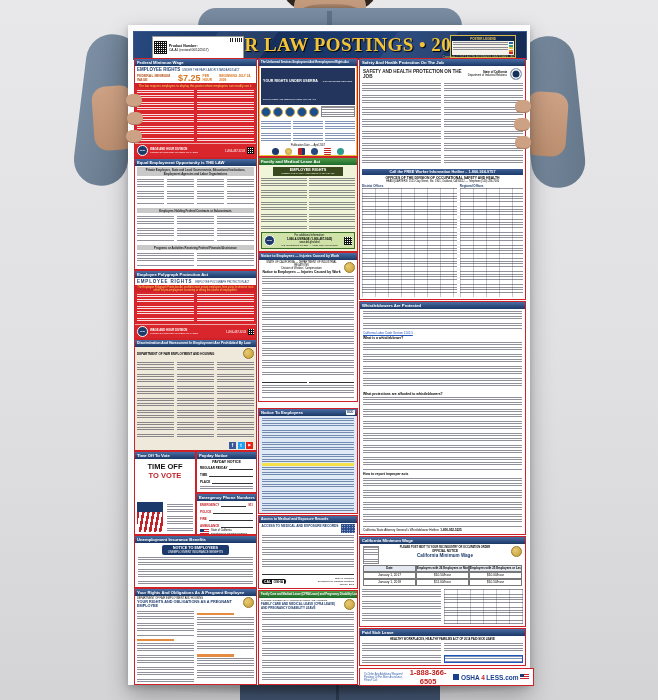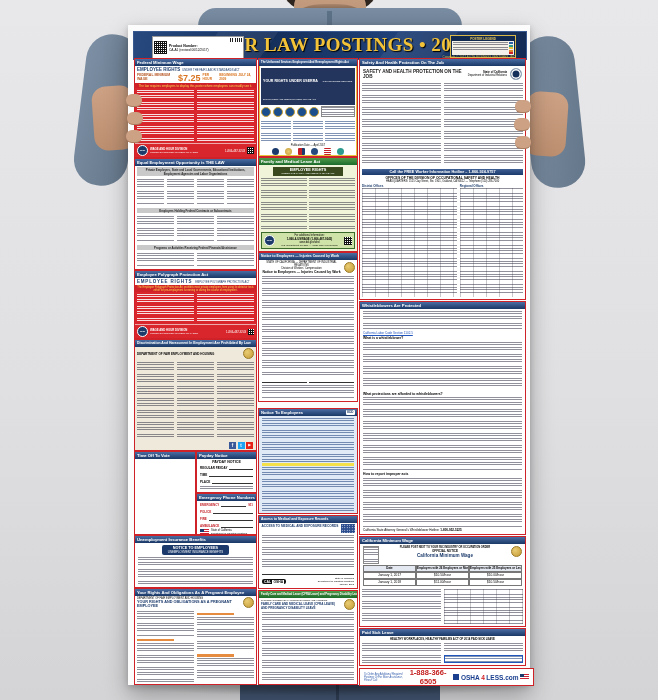--- a/index.html
+++ b/index.html
@@ -128,21 +128,21 @@
       </div>
       <div class="copyright">Copyright © 2017 ELITE BUSINESS VENTURES, INC.</div>
     </div>
 
     <div class="sec" style="left:6px;top:33px;width:121px;height:98px">
       <div class="sh">Federal Minimum Wage</div>
       <div style="padding:1px 2px;display:flex;align-items:baseline;gap:2px">
         <span class="t45 b navy">EMPLOYEE RIGHTS</span>
         <span class="navy" style="font-size:2.8px">UNDER THE FAIR LABOR STANDARDS ACT</span>
       </div>
-      <div style="padding:0 2px;display:flex;align-items:flex-start;gap:2px">
+      <div style="padding:0 2px;display:flex;align-items:center;gap:2px">
         <span class="t35 b" style="color:#b5541f">FEDERAL MINIMUM WAGE</span>
         <span class="b or" style="font-size:9px">$7.25</span>
         <span class="t3 b or">PER HOUR</span>
         <span class="t3 b or">BEGINNING JULY 24, 2009</span>
       </div>
       <div class="noteline">The law requires employers to display this poster where employees can readily see it.</div>
       <div class="redbody">
         <div class="cols">
             <i class="tlw"></i>
             <i class="tlw"></i>
@@ -218,20 +218,29 @@
         </div>
       <div style="display:flex;justify-content:flex-end;gap:1.5px;padding:1px 3px">
         <div class="social" style="background:#3b5998">f</div>
         <div class="social" style="background:#1da1f2">t</div>
         <div class="social" style="background:#e62117;font-size:3.5px">▶</div>
       </div>
     </div>
 
     <div class="sec" style="left:6px;top:426px;width:60px;height:82px">
       <div class="sh">Time Off To Vote</div>
+      <div style="flex:1;position:relative">
+        <div class="c b" style="font-size:7.5px;margin-top:3px;color:#111">TIME OFF</div>
+        <div class="c b" style="font-size:7.5px;color:#c32027">TO VOTE</div>
+        <div style="position:absolute;left:2px;bottom:2px;width:26px;height:30px">
+          <div style="width:26px;height:10px;background:#1b3a6b;background-image:radial-gradient(#fff .6px,transparent .7px);background-size:4px 4px"></div>
+          <div style="width:26px;height:20px;background:repeating-linear-gradient(100deg,#c32027 0 2.5px,#fff 2.5px 5px)"></div>
+        </div>
+        <i class="tl" style="position:absolute;right:2px;bottom:2px;width:26px;height:28px"></i>
+      </div>
     </div>
 
     <div class="sec" style="left:68px;top:426px;width:59px;height:40px">
       <div class="sh">Payday Notice</div>
       <div class="c b" style="font-size:3.6px;margin-top:1px">PAYDAY NOTICE</div>
       <div class="field">
           <b>REGULAR PAYDAY</b>
           <i></i>
         </div>
       <div class="field">

